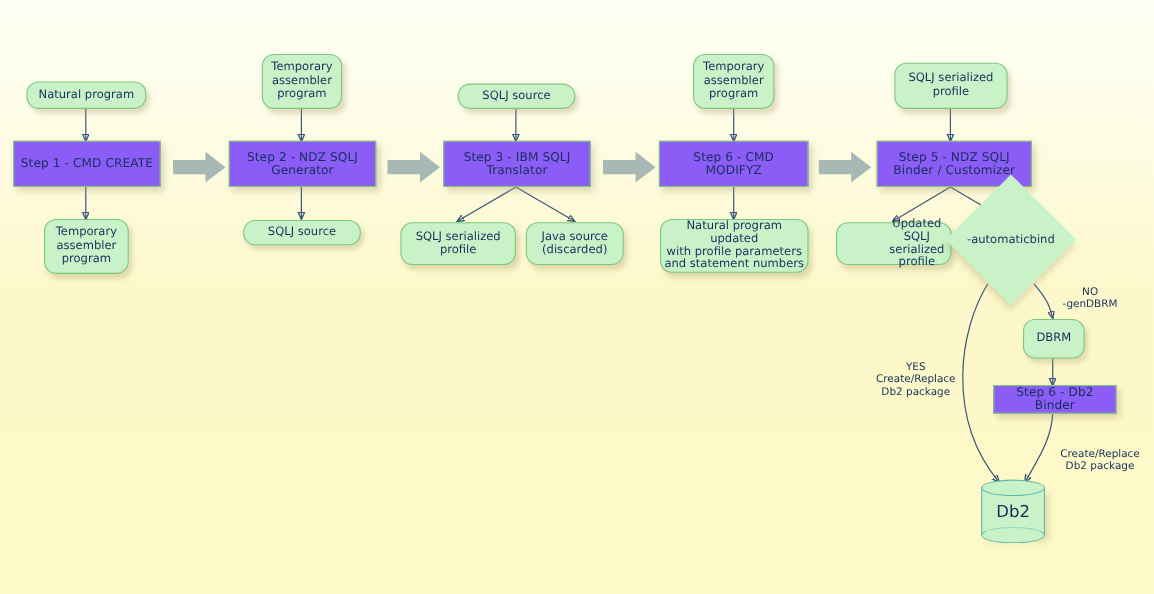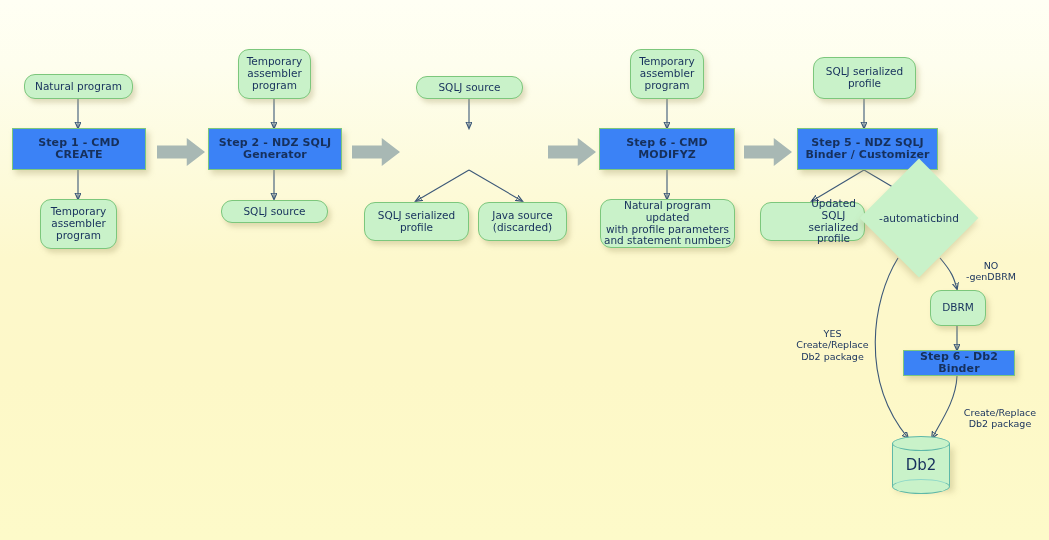--- a/index.html
+++ b/index.html
@@ -42,25 +42,25 @@
   
   .data-box {
     background: #c9f2c9;
     border: 1px solid #7cc77c;
     border-radius: 11px;
     font-size: 10.5px;
     box-shadow: 3px 4px 5px rgba(170,160,110,0.35);
   }
   
   .step-box {
-    background: #3b82f6;
+    background: #8b5cf6;
     border: 1px solid #7cc77c;
     border-radius: 0;
     font-size: 11px;
-    font-weight: bold;
+    font-weight: normal;
     letter-spacing: .1px;
     box-shadow: 3px 4px 6px rgba(170,160,110,0.40);
   }
   
   .diamond-wrap {
     position: absolute;
     z-index: 4;
   }
   .diamond-shape {
     position: absolute;
@@ -209,20 +209,24 @@
 
   <div class="node step-box" style="left:12px;top:128px;width:134px;height:42px;">
     <span class="lbl">Step 1 - CMD CREATE</span>
   </div>
 
   <div class="node step-box" style="left:208px;top:128px;width:134px;height:42px;">
     <span class="lbl" style="white-space: pre-line;">Step 2 - NDZ SQLJ
 Generator</span>
   </div>
 
+  <div class="node step-box" style="left:403px;top:128px;width:134px;height:42px;">
+    <span class="lbl" style="white-space: pre-line;">Step 3 - IBM SQLJ
+Translator</span>
+  </div>
 
   <div class="node step-box" style="left:599px;top:128px;width:136px;height:42px;">
     <span class="lbl">Step 6 - CMD MODIFYZ</span>
   </div>
 
   <div class="node step-box" style="left:797px;top:128px;width:141px;height:42px;">
     <span class="lbl" style="white-space: pre-line;">Step 5 - NDZ SQLJ
 Binder / Customizer</span>
   </div>
 

